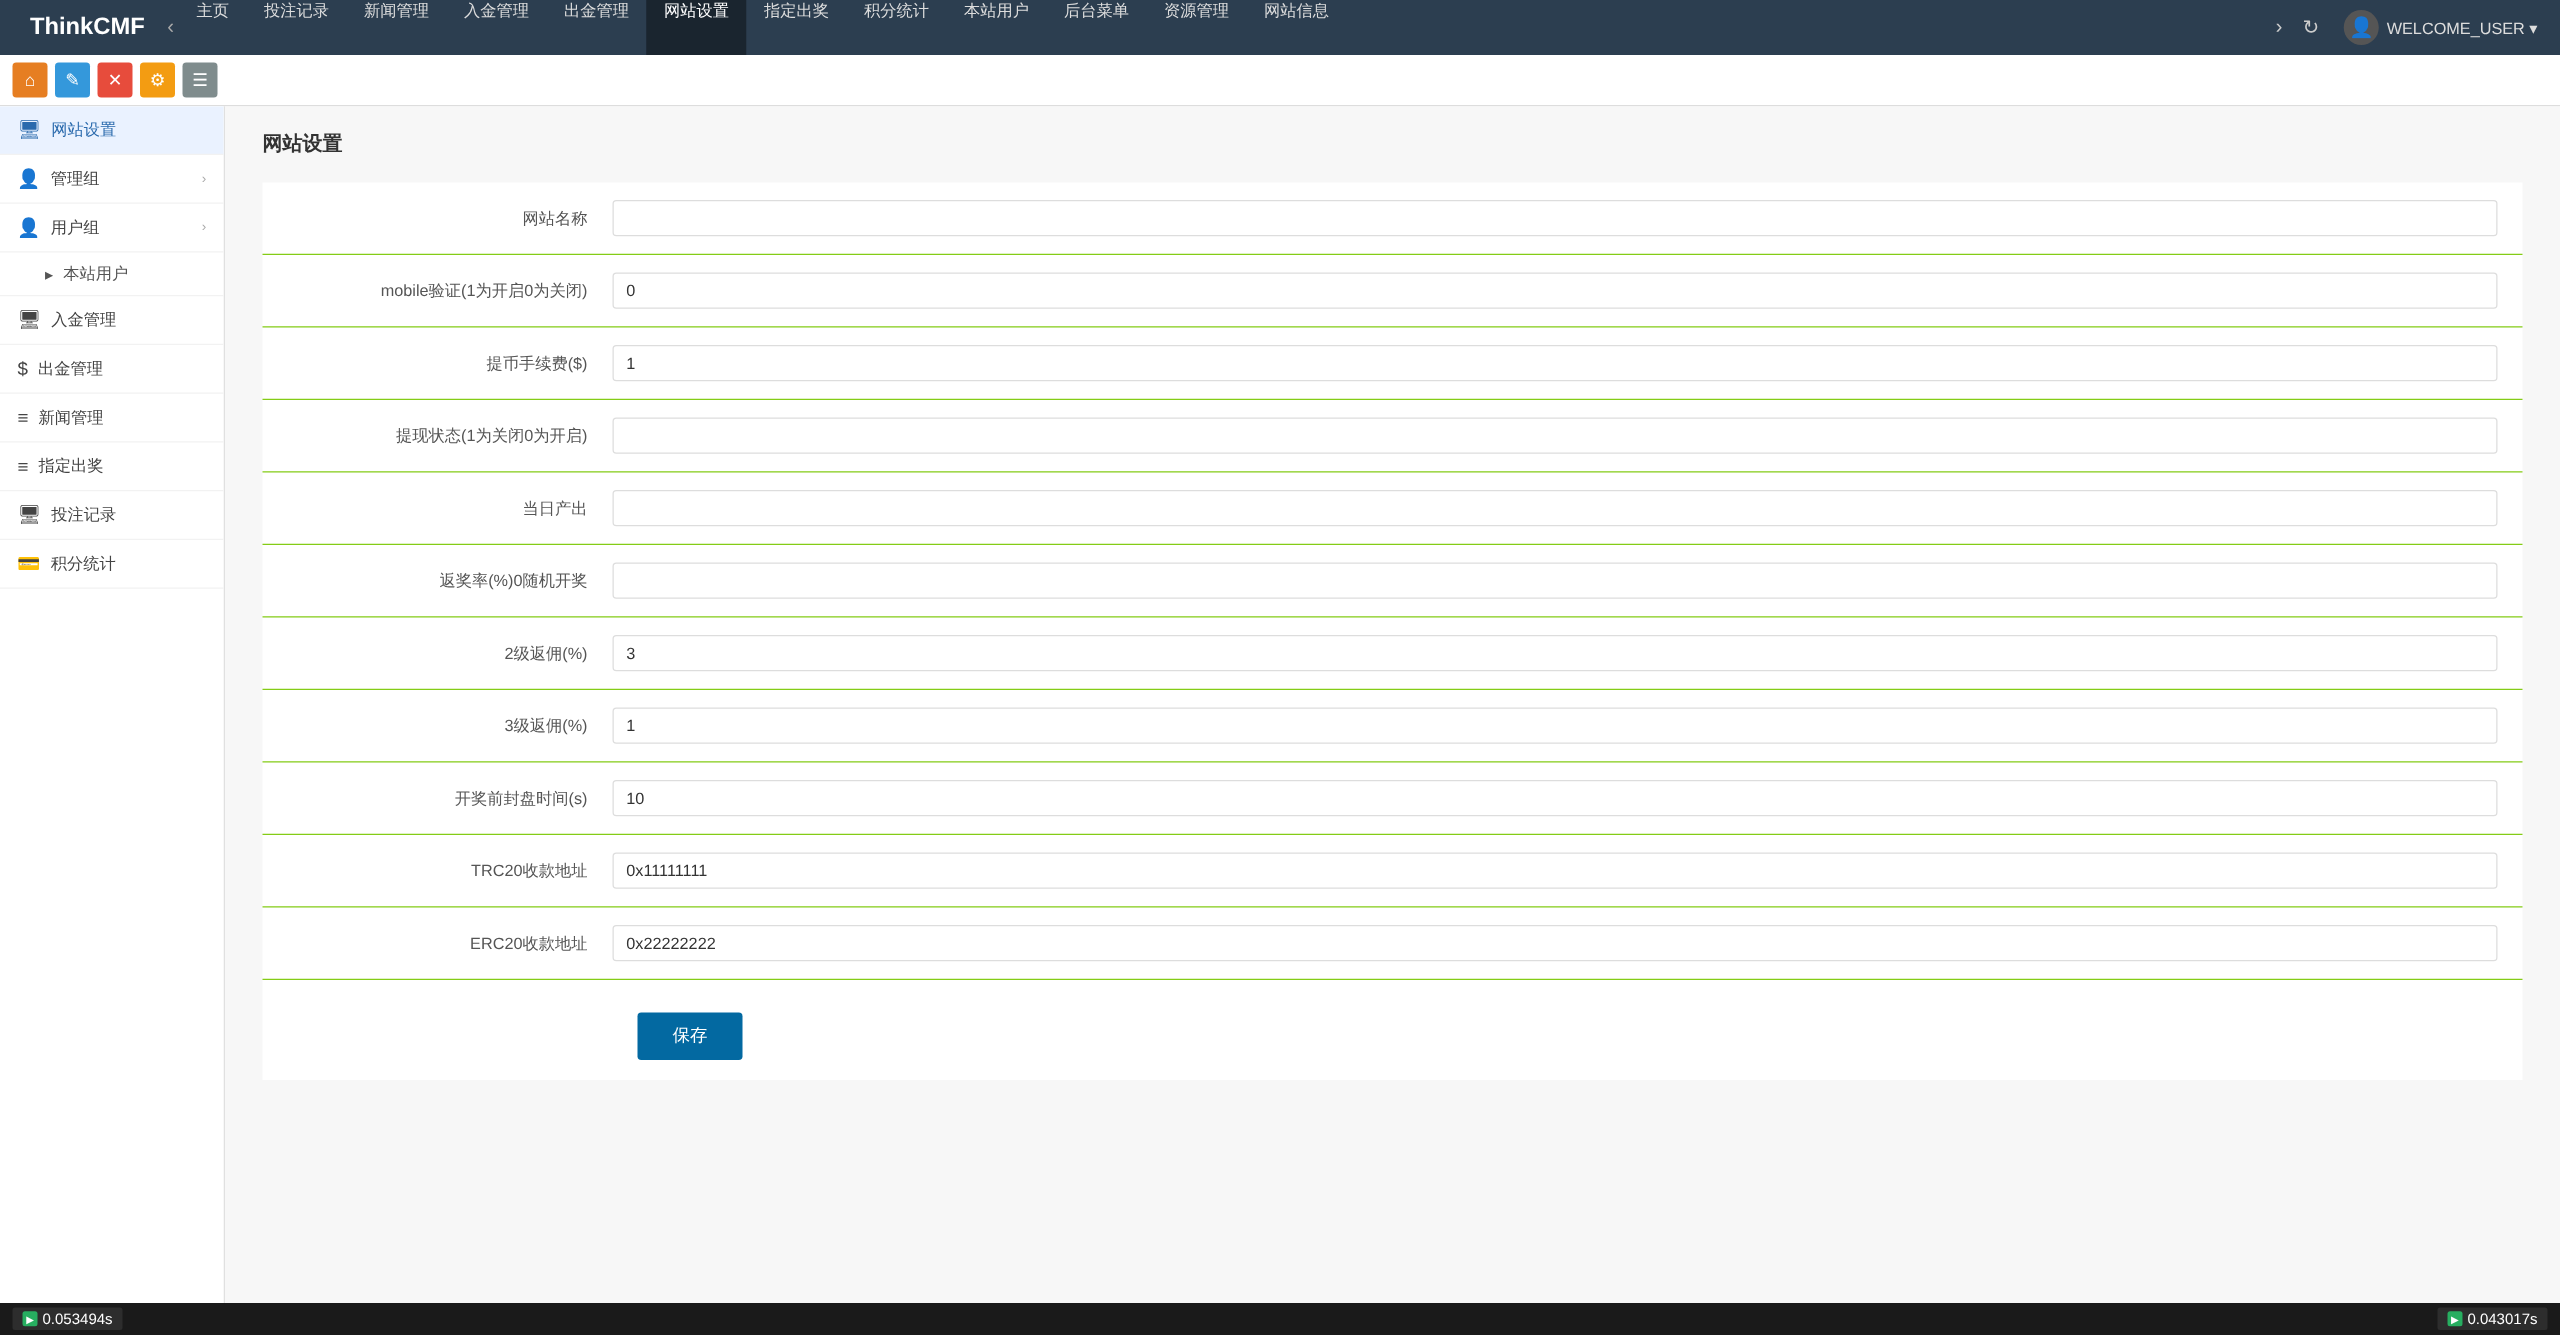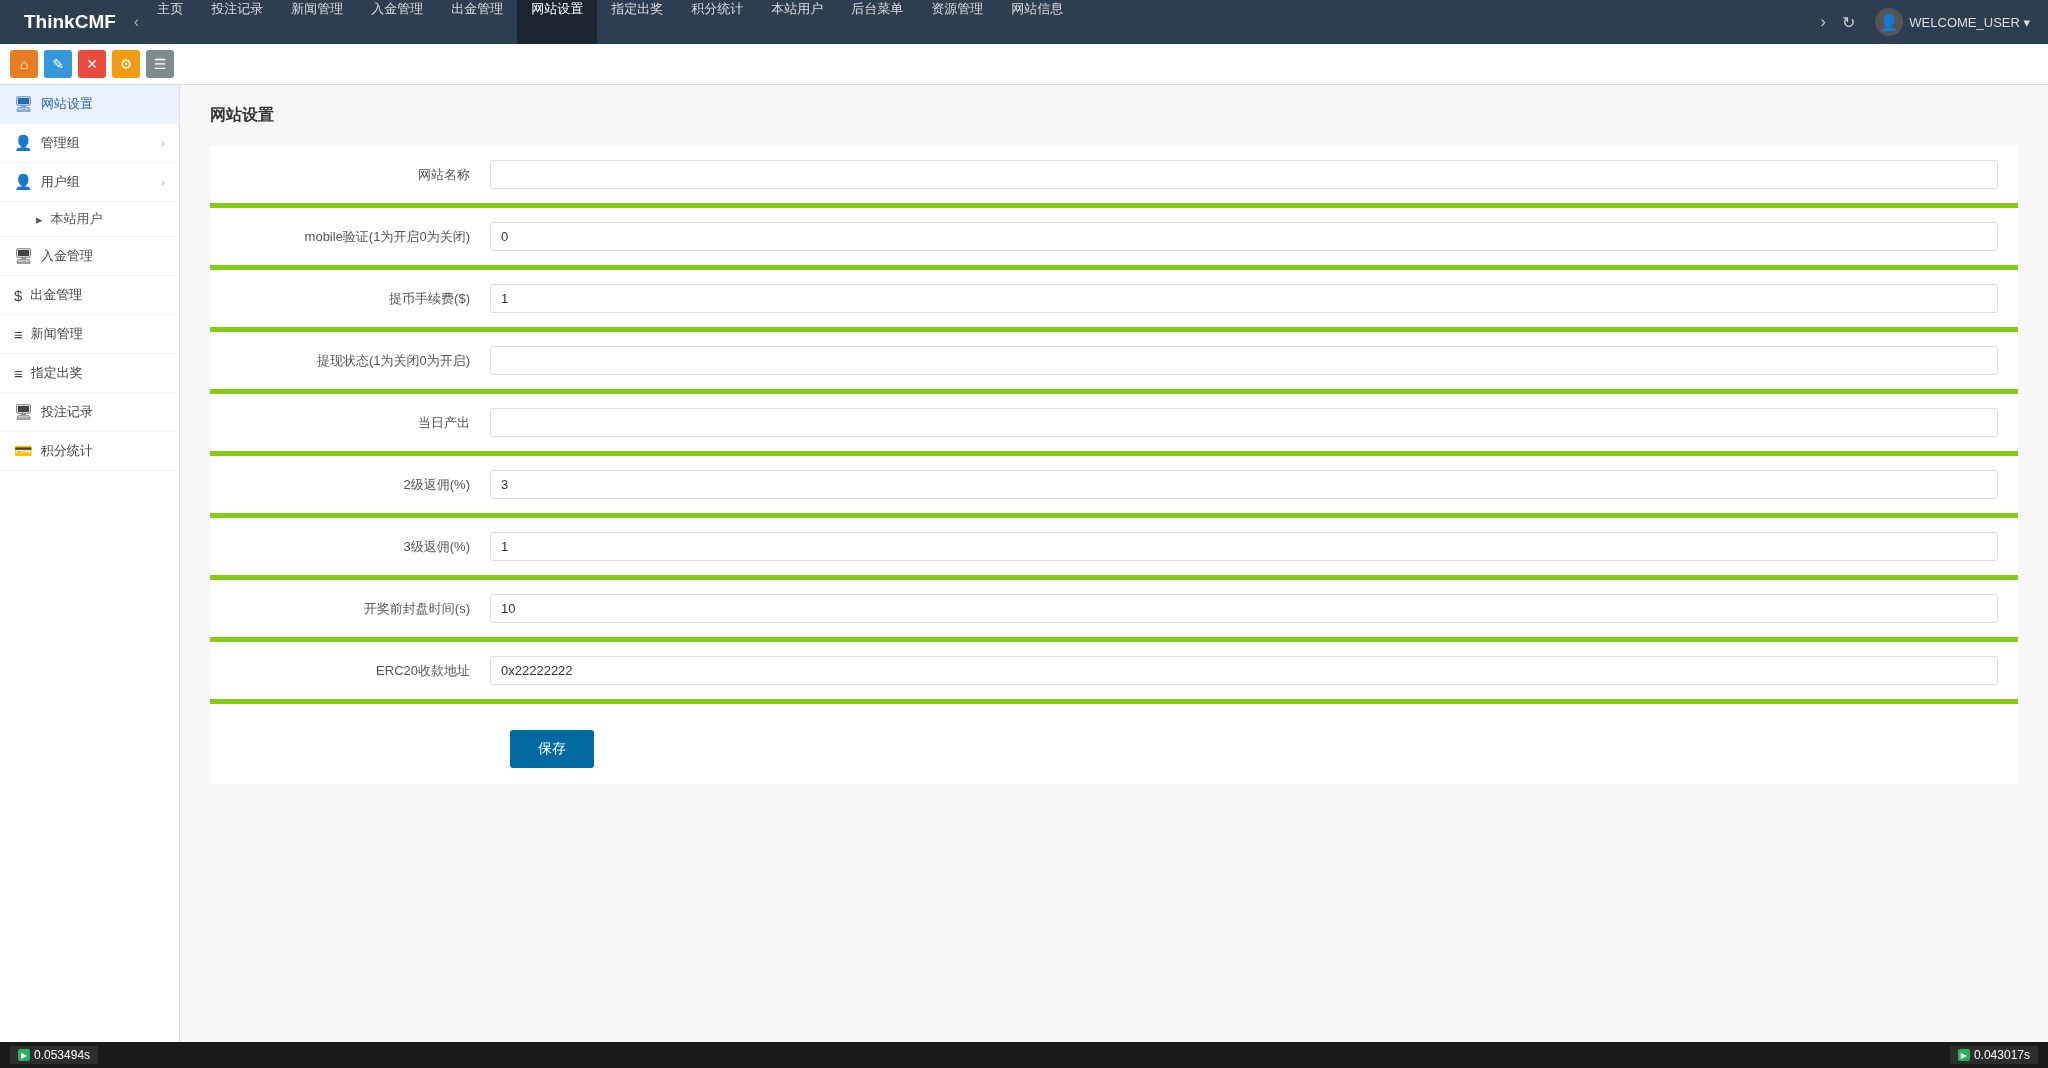--- a/index.html
+++ b/index.html
@@ -138,21 +138,21 @@
       color: #333;
       margin-bottom: 20px;
     }
     .form-container {
       background: #fff;
       padding: 0;
     }
     .form-row {
       display: flex;
       align-items: center;
-      border-bottom: 5px solid #84cc16;
+      border-bottom: 1px solid #84cc16;
       padding: 14px 20px;
       min-height: 54px;
     }
     .form-row:last-of-type { border-bottom: none; }
     .form-label {
       width: 260px;
       text-align: right;
       padding-right: 20px;
       font-size: 13px;
       color: #555;
@@ -344,37 +344,45 @@
       <div class="form-row">
         <label class="form-label">提现状态(1为关闭0为开启)</label>
         <input class="form-input" type="text" value="" style="">
       </div>
 
       <div class="form-row">
         <label class="form-label">当日产出</label>
         <input class="form-input" type="text" value="" style="">
       </div>
 
+      <div class="form-row">
+        <label class="form-label">返奖率(%)0随机开奖</label>
+        <input class="form-input" type="text" value="" style="">
+      </div>
 
 
       <div class="form-row">
         <label class="form-label">2级返佣(%)</label>
         <input class="form-input" type="text" value="3" style="">
       </div>
 
       <div class="form-row">
         <label class="form-label">3级返佣(%)</label>
         <input class="form-input" type="text" value="1" style="">
       </div>
 
       <div class="form-row">
         <label class="form-label">开奖前封盘时间(s)</label>
         <input class="form-input" type="text" value="10" style="">
       </div>
 
+      <div class="form-row">
+        <label class="form-label">TRC20收款地址</label>
+        <input class="form-input" type="text" value="0x11111111" style="">
+      </div>
 
       <div class="form-row">
         <label class="form-label">ERC20收款地址</label>
         <input class="form-input" type="text" value="0x22222222" style="">
       </div>
 
       <div style="padding: 16px 20px;">
         <button class="save-btn">保存</button>
       </div>
     </div>

